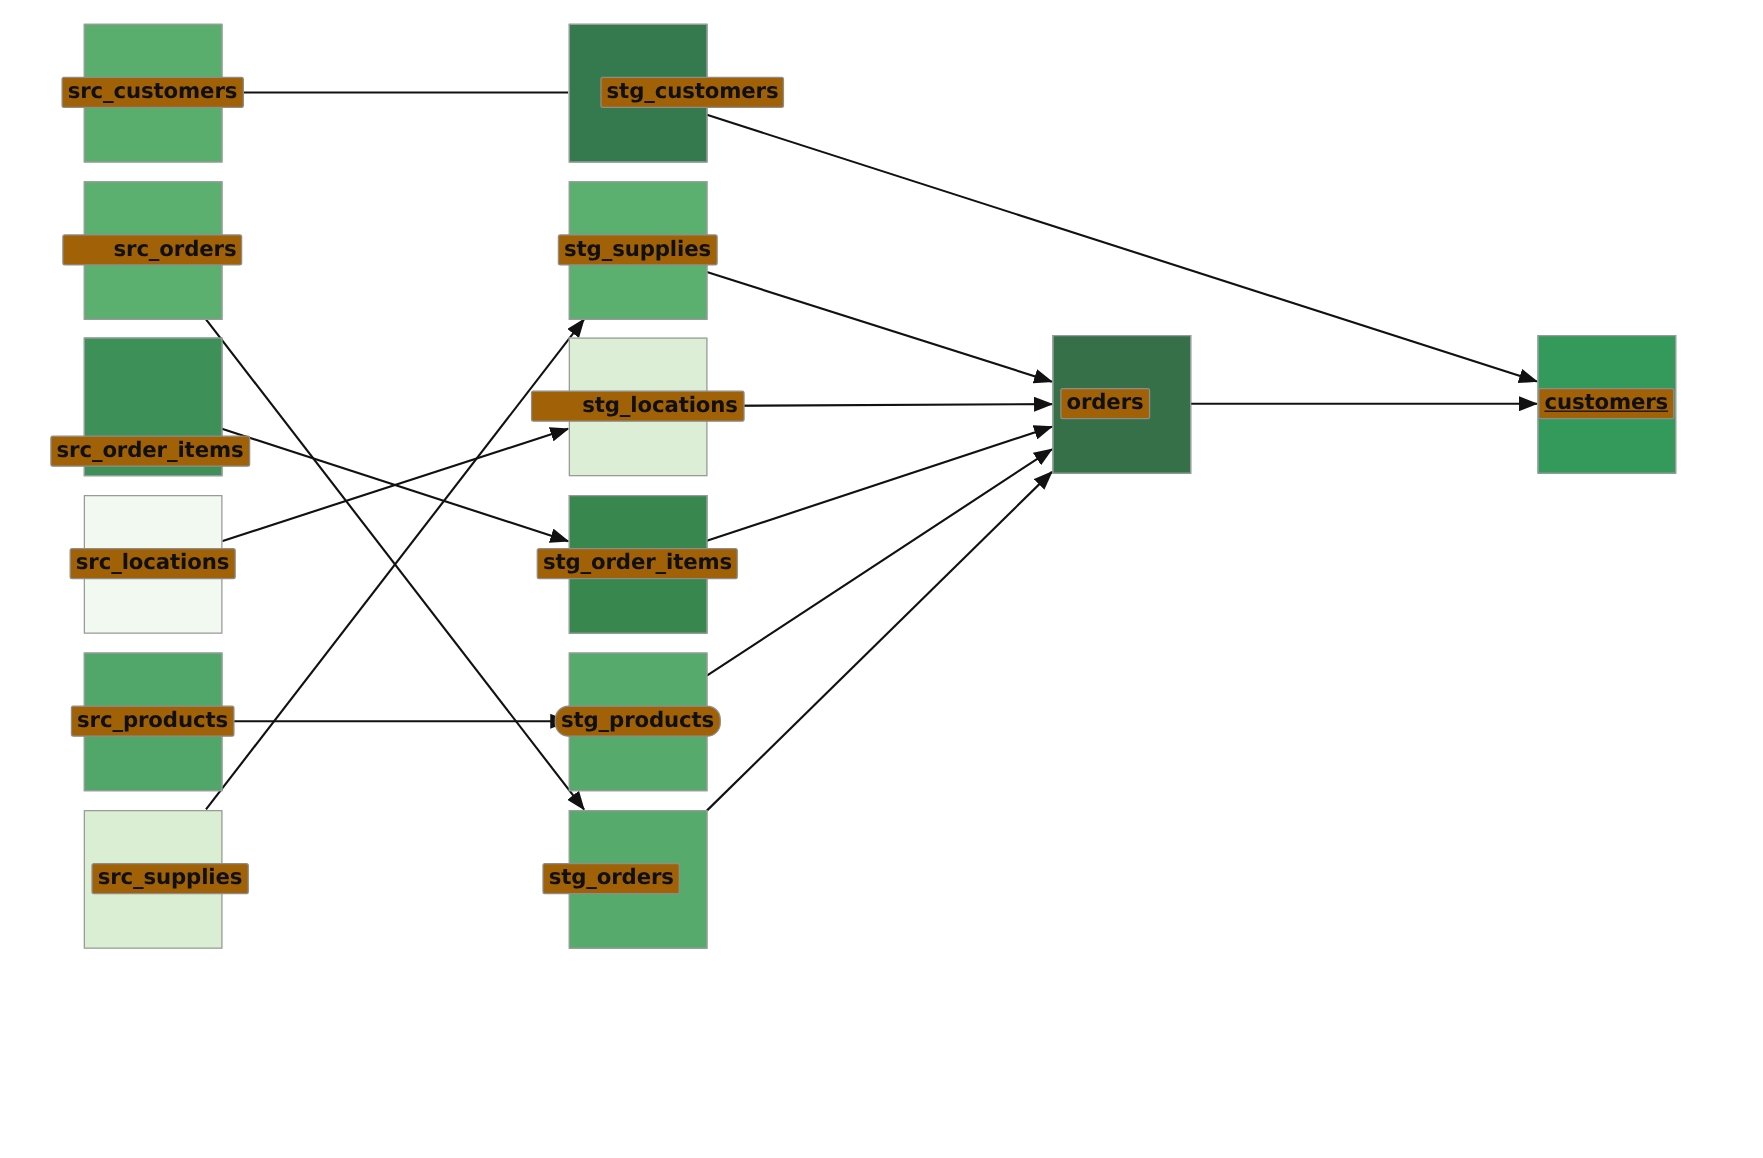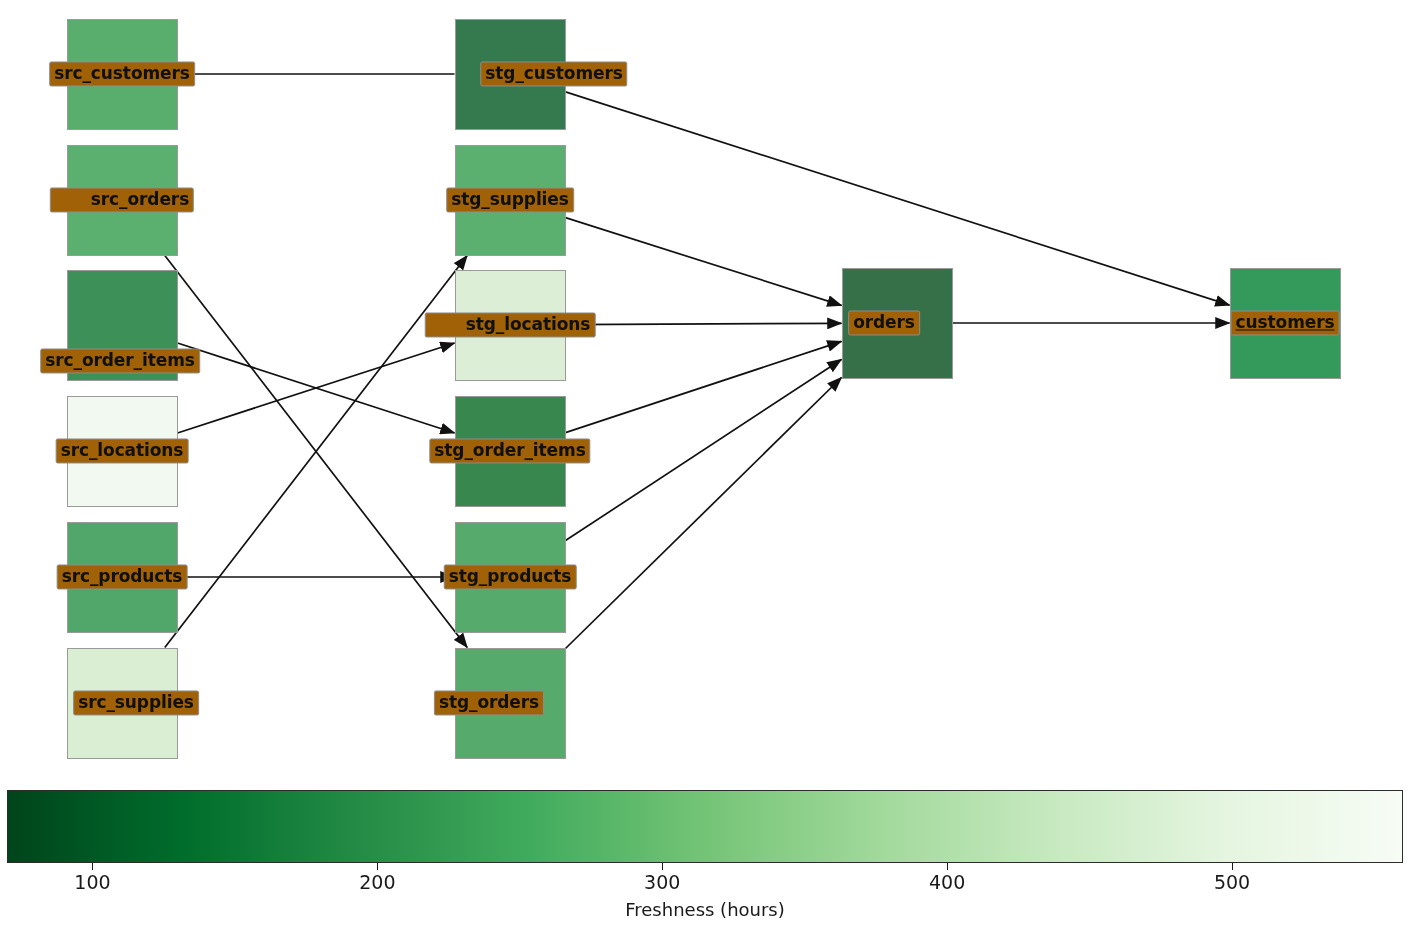--- a/index.html
+++ b/index.html
@@ -84,37 +84,21 @@
         <div class="node-label" style="left: 122px; top: 74px;">src_customers</div>
         <div class="node-label" style="left: 122px; top: 200px; padding-left: 40px;">src_orders</div>
         <div class="node-label" style="left: 120px; top: 325px; margin-top: 36px;">src_order_items</div>
         <div class="node-label" style="left: 122px; top: 451px;">src_locations</div>
         <div class="node-label" style="left: 122px; top: 577px; text-align: right;">src_products</div>
         <div class="node-label" style="left: 136px; top: 703px;">src_supplies</div>
         <div class="node-label" style="left: 510px; top: 74px; margin-left: 44px;">stg_customers</div>
         <div class="node-label" style="left: 510px; top: 200px;">stg_supplies</div>
         <div class="node-label" style="left: 510px; top: 325px; padding-left: 40px;">stg_locations</div>
         <div class="node-label" style="left: 510px; top: 451px;">stg_order_items</div>
-        <div class="node-label" style="left: 510px; top: 577px;">stg_products</div>
+        <div class="node-label" style="left: 510px; top: 577px; border-radius: 11px;">stg_products</div>
         <div class="node-label" style="left: 489px; top: 703px;">stg_orders</div>
         <div class="node-label" style="left: 884px; top: 323px;">orders</div>
         <div class="node-label" style="left: 1285px; top: 323px; text-decoration: underline;">customers</div>
       </div>
   </div>
 
-  <div id="colorbar-wrap">
-    <div id="cbar" style="background: linear-gradient(to right, rgb(0, 68, 27), rgb(0, 109, 44), rgb(35, 139, 69), rgb(65, 171, 93), rgb(116, 196, 118), rgb(161, 217, 155), rgb(199, 233, 192), rgb(229, 245, 224), rgb(247, 252, 245));"></div>
-    <div id="cb-ticks">
-        <div class="cb-tick" style="left: 92.4694px;"></div>
-        <div class="cb-ticklabel" style="left: 92.4694px;">100</div>
-        <div class="cb-tick" style="left: 377.367px;"></div>
-        <div class="cb-ticklabel" style="left: 377.367px;">200</div>
-        <div class="cb-tick" style="left: 662.265px;"></div>
-        <div class="cb-ticklabel" style="left: 662.265px;">300</div>
-        <div class="cb-tick" style="left: 947.163px;"></div>
-        <div class="cb-ticklabel" style="left: 947.163px;">400</div>
-        <div class="cb-tick" style="left: 1232.06px;"></div>
-        <div class="cb-ticklabel" style="left: 1232.06px;">500</div>
-      </div>
-    <div id="cb-title">Freshness (hours)</div>
-  </div>
 
 </div>
 
 </body></html>

